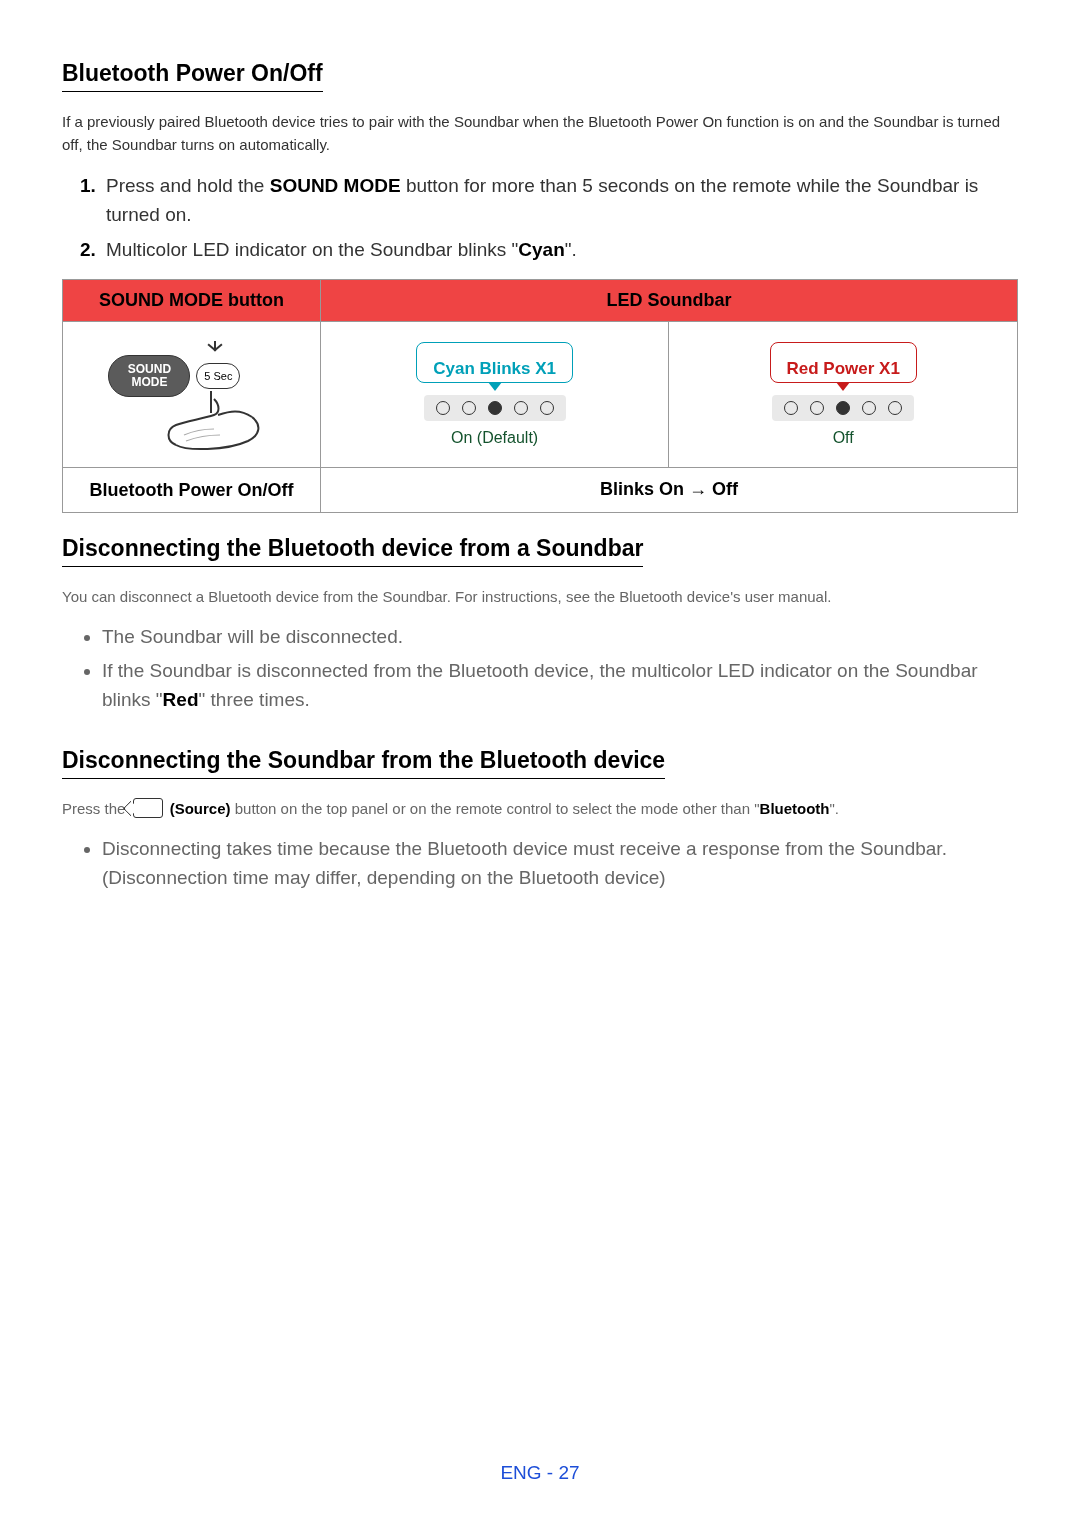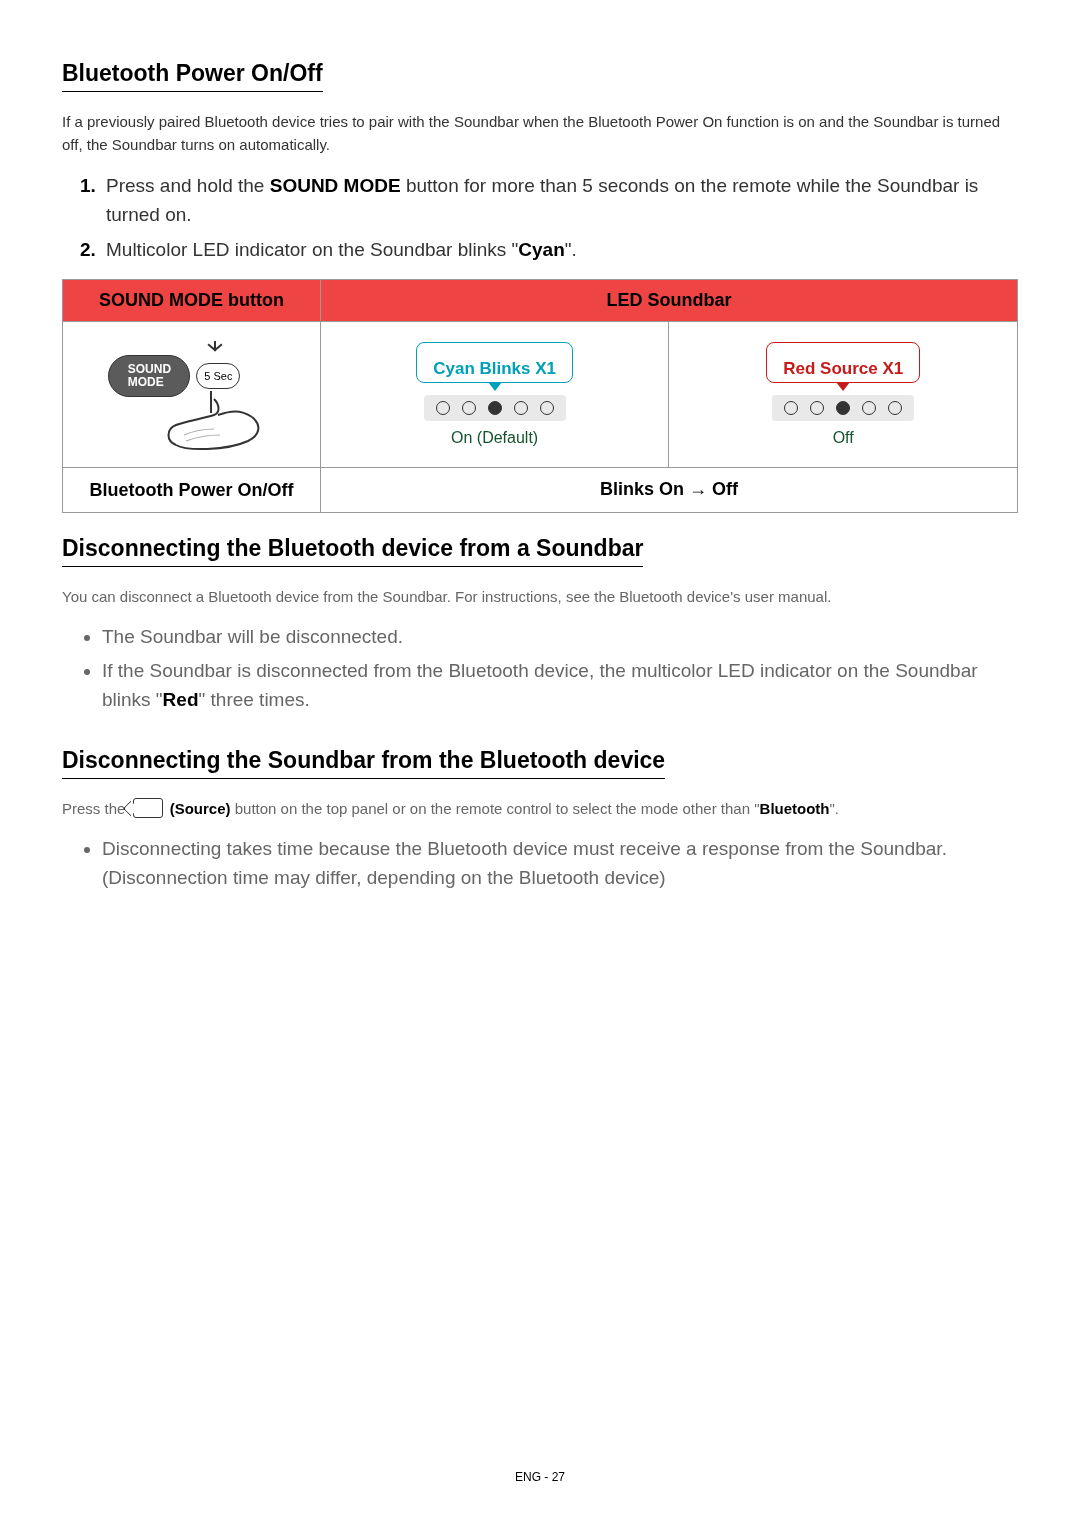--- a/index.html
+++ b/index.html
@@ -89,21 +89,21 @@
     left: 2px; top: 18px;
     width: 82px; height: 42px;
     border: 1.5px solid #333;
     border-radius: 21px;
     background: #5b5b5b;
     color: #fff;
     font-size: 12px;
     font-weight: 600;
     line-height: 1.1;
     display: flex; align-items: center; justify-content: center;
-    text-align: left;
+    text-align: center;
     padding: 0 4px;
   }
   .dur-pill {
     position: absolute;
     left: 90px; top: 26px;
     width: 44px; height: 26px;
     border: 1.2px solid #333;
     border-radius: 13px;
     font-size: 11px;
     display: flex; align-items: center; justify-content: center;
@@ -162,21 +162,21 @@
     border: 1.5px solid #333; background: transparent;
   }
   .led.fill { background: #333; }
   .ind-sub { font-size: 16px; color: #14532d; margin-top: 4px; }
 
   
   .footer {
     position: absolute;
     bottom: 48px; left: 0; right: 0;
     text-align: center;
-    font-size: 12px; color: #000000;
+    font-size: 19px; color: #1d4ed8;
   }
 
   
   .src-icon {
     display: inline-block;
     vertical-align: -4px;
     width: 30px; height: 20px;
     border: 1.5px solid #333;
     border-radius: 3px;
     position: relative;
@@ -247,21 +247,21 @@
               <div class="led"></div>
               <div class="led fill"></div>
               <div class="led"></div>
               <div class="led"></div>
         </div>
         <div class="ind-sub">On (Default)</div>
       </div>
     </td>
     <td class="tall" style="width:36.5%">
       <div class="indicator">
-        <div class="ind-title red">Red Source X1</div>
+        <div class="ind-title red">Red Power X1</div>
         <div class="leds">
           <div class="led"></div>
               <div class="led"></div>
               <div class="led fill"></div>
               <div class="led"></div>
               <div class="led"></div>
         </div>
         <div class="ind-sub">Off</div>
       </div>
     </td>

